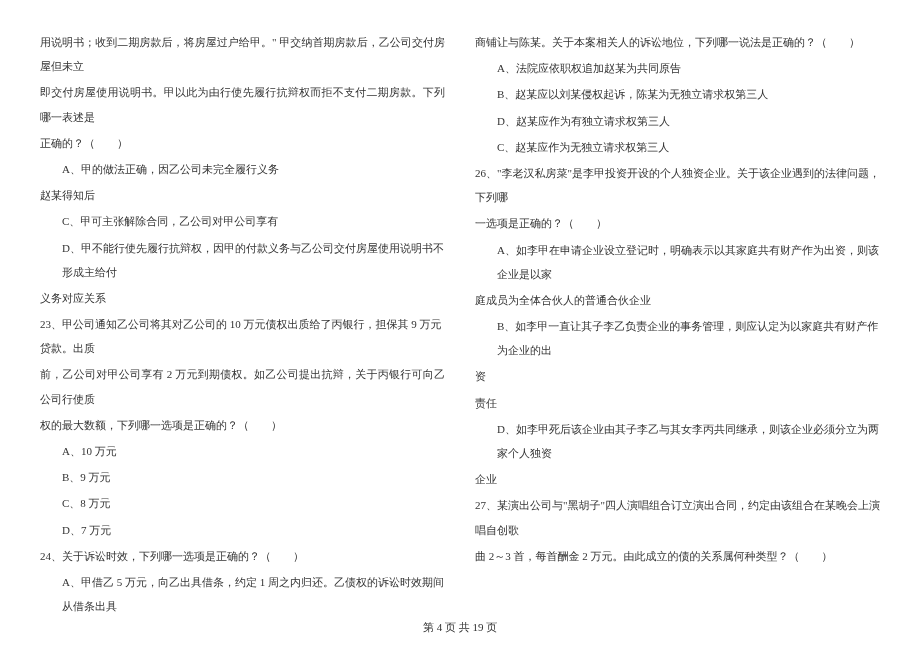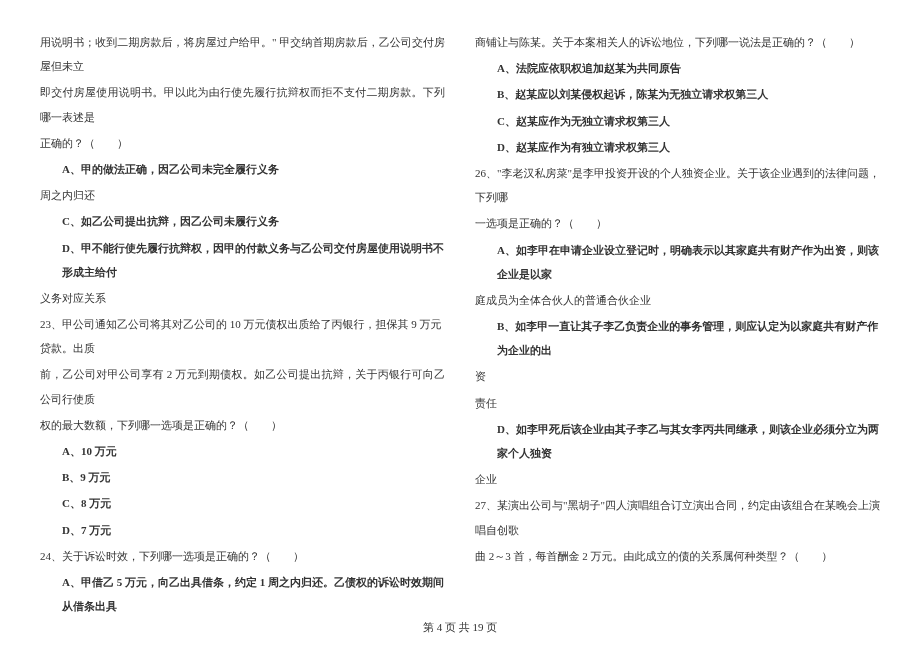--- a/index.html
+++ b/index.html
@@ -22,21 +22,20 @@
       flex: 1;
       line-height: 2.2;
     }
     .para {
       text-align: justify;
       margin-bottom: 2px;
     }
     .option {
       padding-left: 2em;
       margin-bottom: 2px;
-      font-weight: bold;
     }
     .question {
       margin-bottom: 2px;
     }
     .footer {
       position: absolute;
       bottom: 15px;
       left: 0;
       right: 0;
       text-align: center;
@@ -47,42 +46,42 @@
   </style>
 </head>
 <body>
 
 <div class="columns">
   <div class="column">
     <div class="para">用说明书；收到二期房款后，将房屋过户给甲。" 甲交纳首期房款后，乙公司交付房屋但未立</div>
     <div class="para">即交付房屋使用说明书。甲以此为由行使先履行抗辩权而拒不支付二期房款。下列哪一表述是</div>
     <div class="para">正确的？（　　）</div>
     <div class="option">A、甲的做法正确，因乙公司未完全履行义务</div>
-    <div class="para">周之内归还</div>
-    <div class="option">C、如乙公司提出抗辩，因乙公司未履行义务</div>
+    <div class="para">赵某得知后</div>
+    <div class="option">C、甲可主张解除合同，乙公司对甲公司享有</div>
     <div class="option">D、甲不能行使先履行抗辩权，因甲的付款义务与乙公司交付房屋使用说明书不形成主给付</div>
     <div class="para">义务对应关系</div>
     <div class="question">23、甲公司通知乙公司将其对乙公司的 10 万元债权出质给了丙银行，担保其 9 万元贷款。出质</div>
     <div class="para">前，乙公司对甲公司享有 2 万元到期债权。如乙公司提出抗辩，关于丙银行可向乙公司行使质</div>
     <div class="para">权的最大数额，下列哪一选项是正确的？（　　）</div>
     <div class="option">A、10 万元</div>
     <div class="option">B、9 万元</div>
     <div class="option">C、8 万元</div>
     <div class="option">D、7 万元</div>
     <div class="question">24、关于诉讼时效，下列哪一选项是正确的？（　　）</div>
     <div class="option">A、甲借乙 5 万元，向乙出具借条，约定 1 周之内归还。乙债权的诉讼时效期间从借条出具</div>
 
   </div>
 
   <div class="column">
     <div class="para">商铺让与陈某。关于本案相关人的诉讼地位，下列哪一说法是正确的？（　　）</div>
     <div class="option">A、法院应依职权追加赵某为共同原告</div>
     <div class="option">B、赵某应以刘某侵权起诉，陈某为无独立请求权第三人</div>
+    <div class="option">D、赵某应作为有独立请求权第三人</div>
     <div class="option">C、赵某应作为无独立请求权第三人</div>
-    <div class="option">D、赵某应作为有独立请求权第三人</div>
     <div class="question">26、"李老汉私房菜"是李甲投资开设的个人独资企业。关于该企业遇到的法律问题，下列哪</div>
     <div class="para">一选项是正确的？（　　）</div>
     <div class="option">A、如李甲在申请企业设立登记时，明确表示以其家庭共有财产作为出资，则该企业是以家</div>
     <div class="para">庭成员为全体合伙人的普通合伙企业</div>
     <div class="option">B、如李甲一直让其子李乙负责企业的事务管理，则应认定为以家庭共有财产作为企业的出</div>
     <div class="para">资</div>
     <div class="para">责任</div>
     <div class="option">D、如李甲死后该企业由其子李乙与其女李丙共同继承，则该企业必须分立为两家个人独资</div>
     <div class="para">企业</div>
     <div class="question">27、某演出公司与"黑胡子"四人演唱组合订立演出合同，约定由该组合在某晚会上演唱自创歌</div>

